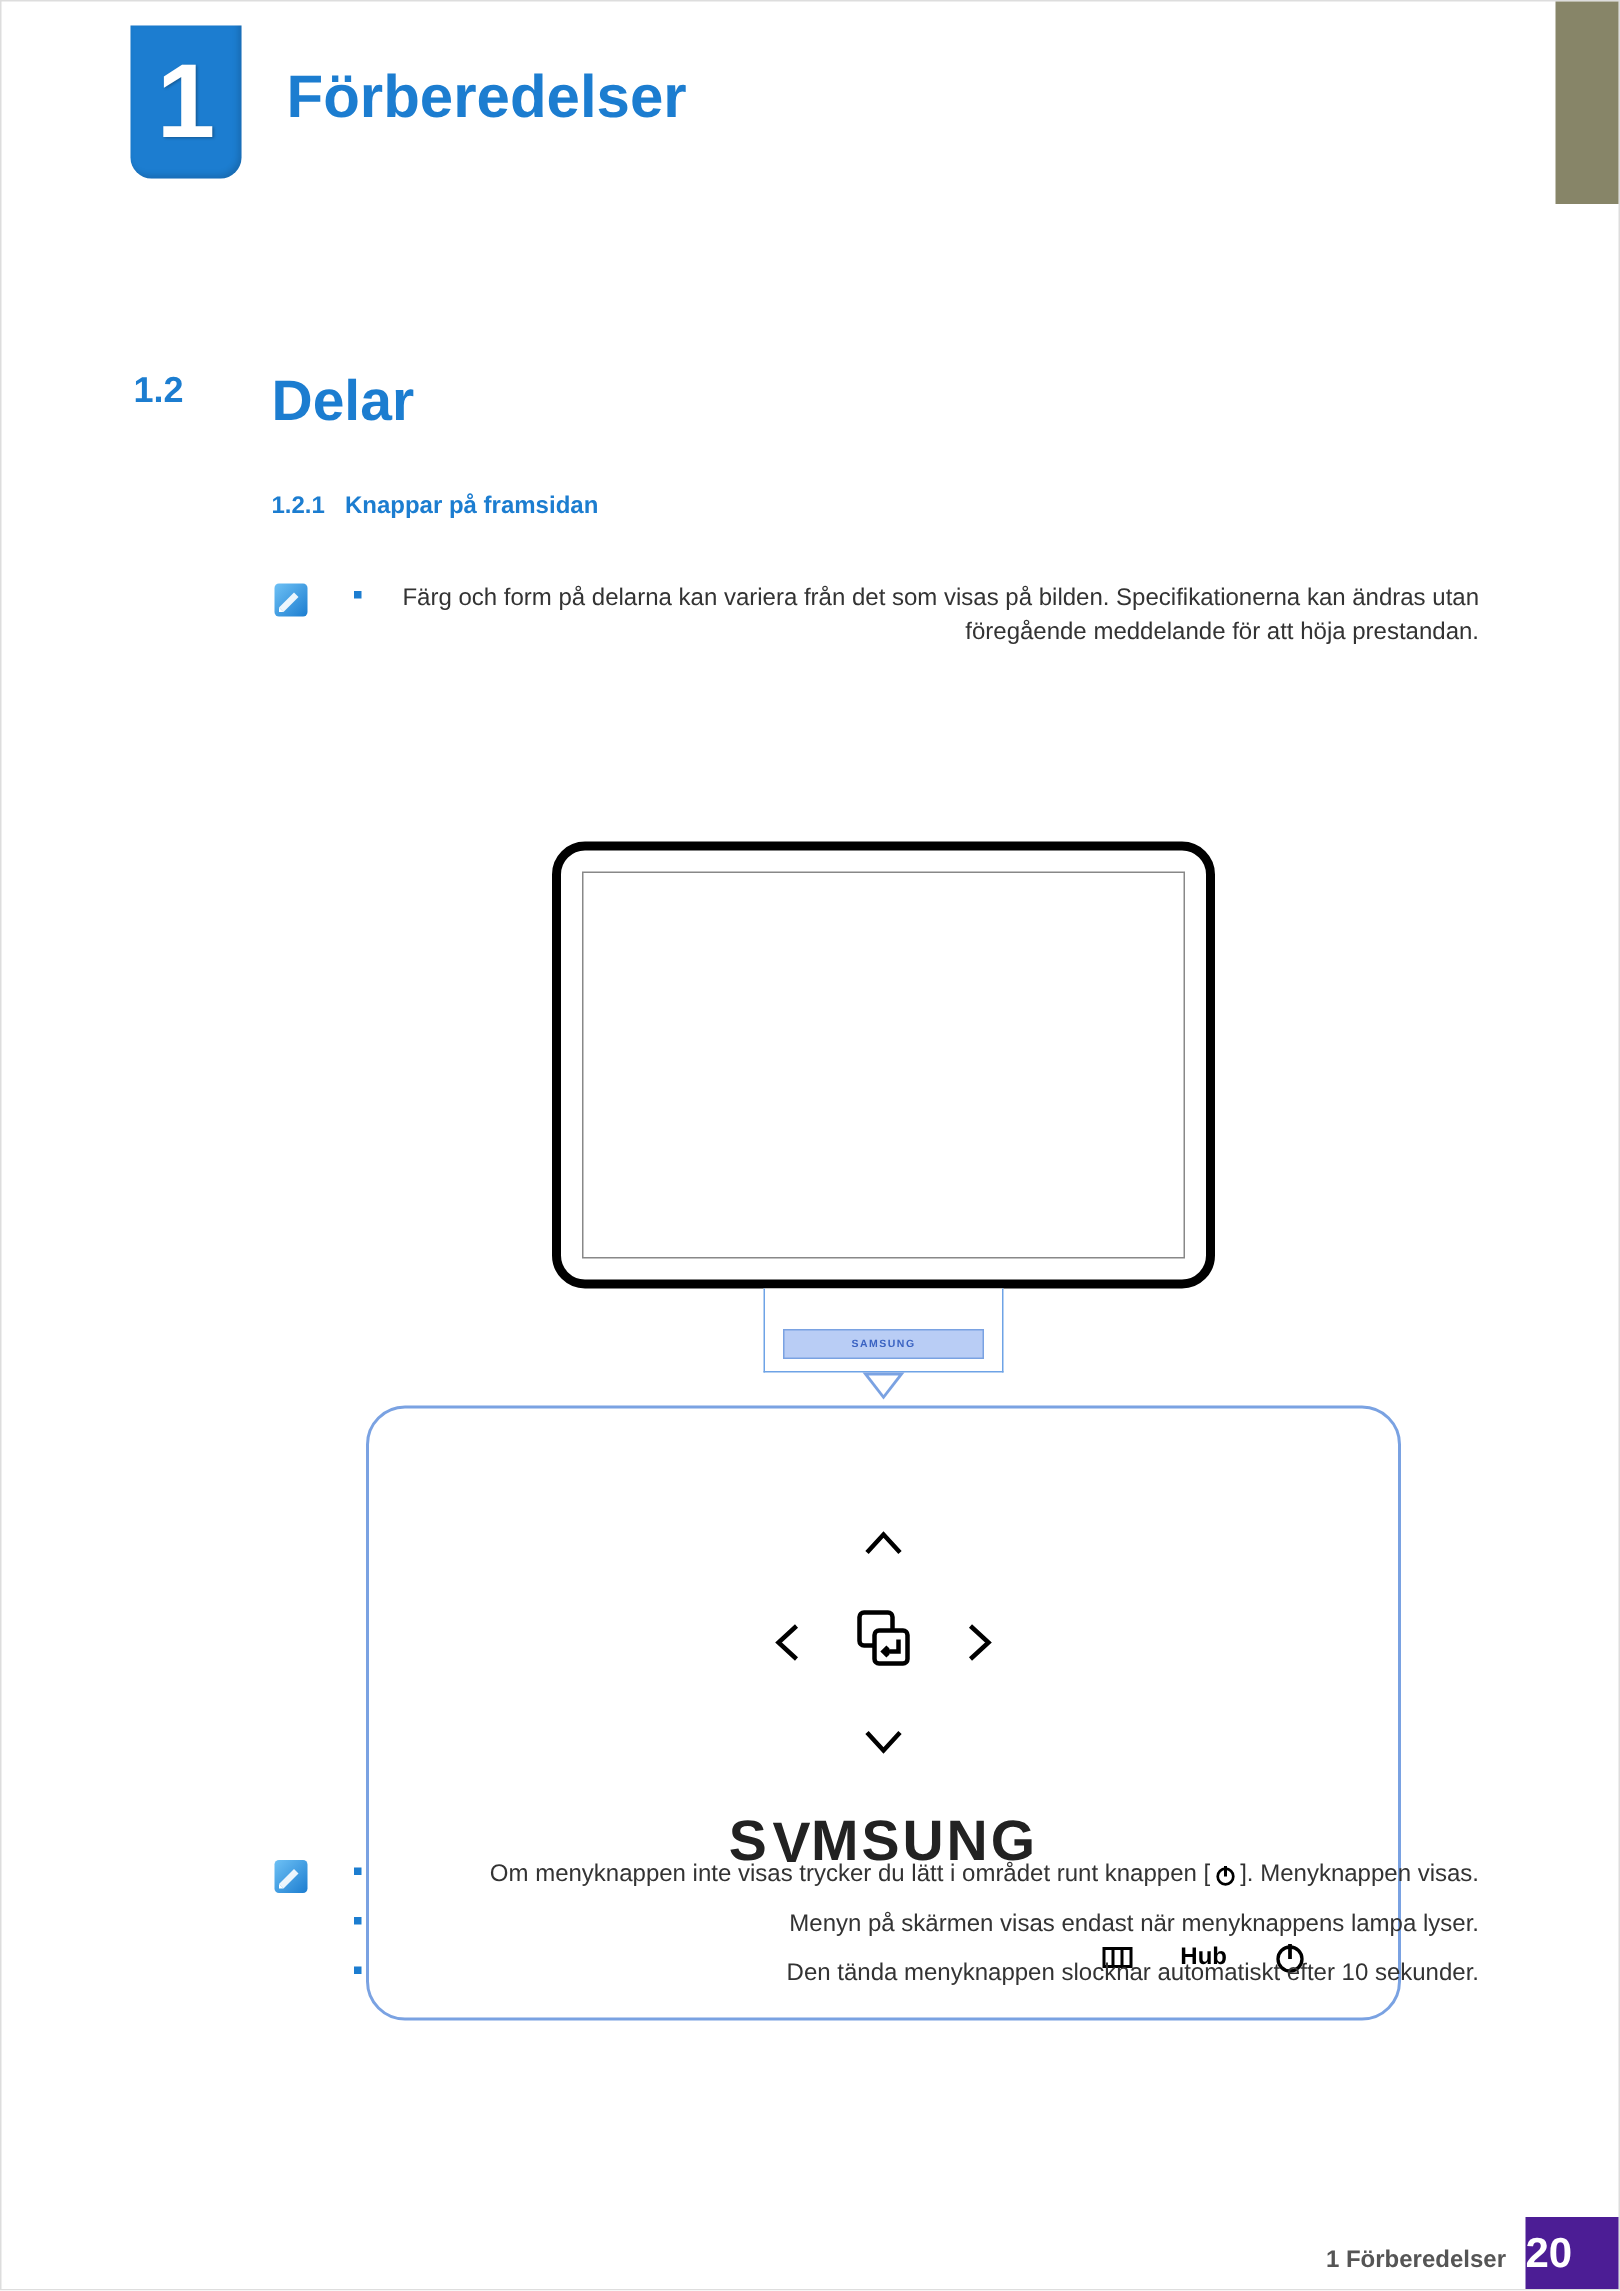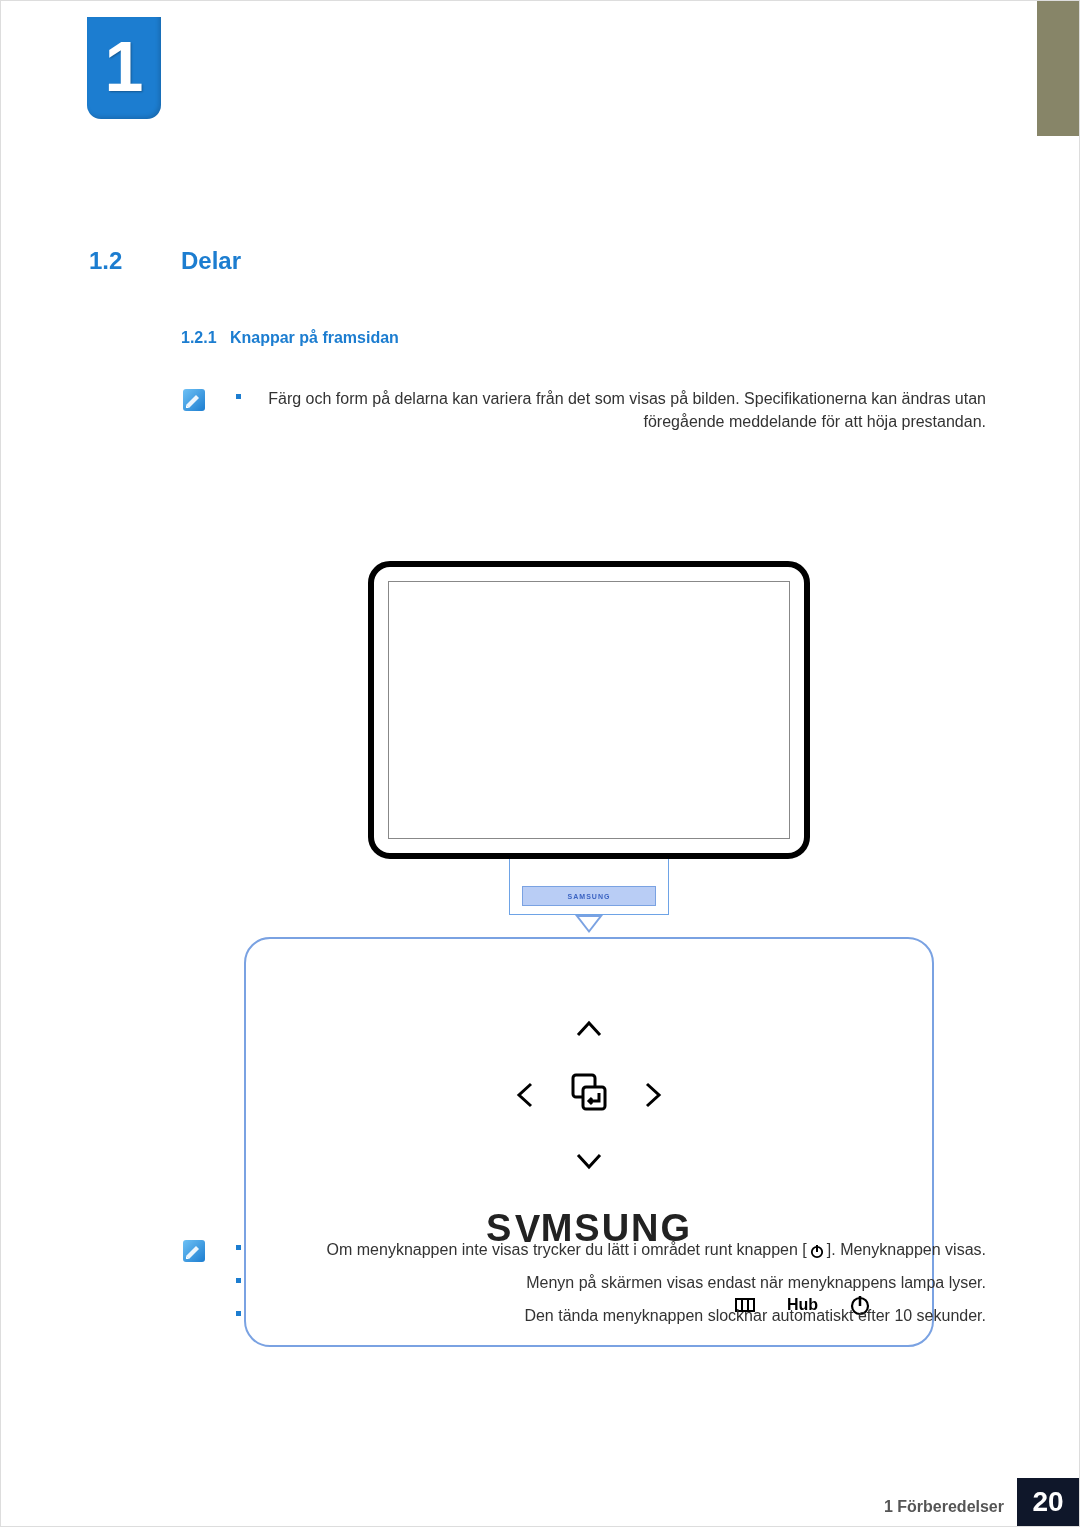--- a/index.html
+++ b/index.html
@@ -46,21 +46,21 @@
     position: absolute;
     left: 88px; top: 246px;
     color: #1c7dd0;
     font-size: 24px;
     font-weight: 700;
   }
   .sec-title {
     position: absolute;
     left: 180px; top: 246px;
     color: #1c7dd0;
-    font-size: 24px;
+    font-size: 38px;
     font-weight: 700;
   }
   .subsec {
     position: absolute;
     left: 180px; top: 328px;
     color: #1c7dd0;
     font-size: 16px;
     font-weight: 700;
   }
   
@@ -207,45 +207,46 @@
   
   .footer {
     position: absolute;
     left: 0; right: 0; bottom: 0;
     height: 48px;
   }
   .footer-bar {
     position: absolute;
     right: 0; bottom: 0;
     width: 62px; height: 48px;
-    background: #0f172a;
+    background: #4c1d95;
     color: #fff;
     font-size: 28px;
     font-weight: 700;
-    text-align: center;
+    text-align: left;
     line-height: 48px;
   }
   .footer-text {
     position: absolute;
     right: 75px; bottom: 10px;
     font-size: 16px;
     font-weight: 700;
     color: #555;
     margin-left: 42px;
   }
 </style>
 </head>
 <body>
 
 <div class="page">
   <div class="right-bar"></div>
 
   <div class="chapter-box">
     <span>1</span>
   </div>
+  <div class="chapter-title">Förberedelser</div>
 
   <div class="sec-num">1.2</div>
   <div class="sec-title">Delar</div>
 
   <div class="subsec">
     <span>1.2.1</span>
     &nbsp;
     <span>Knappar på framsidan</span>
   </div>
 

